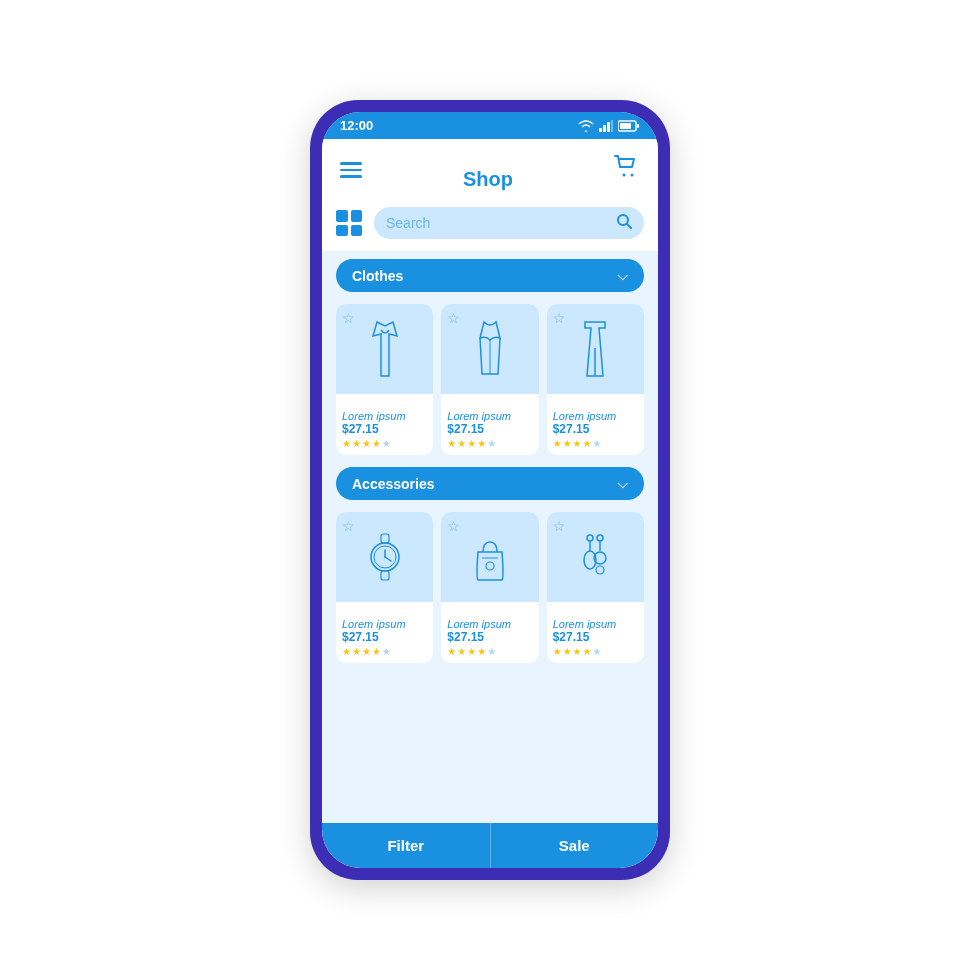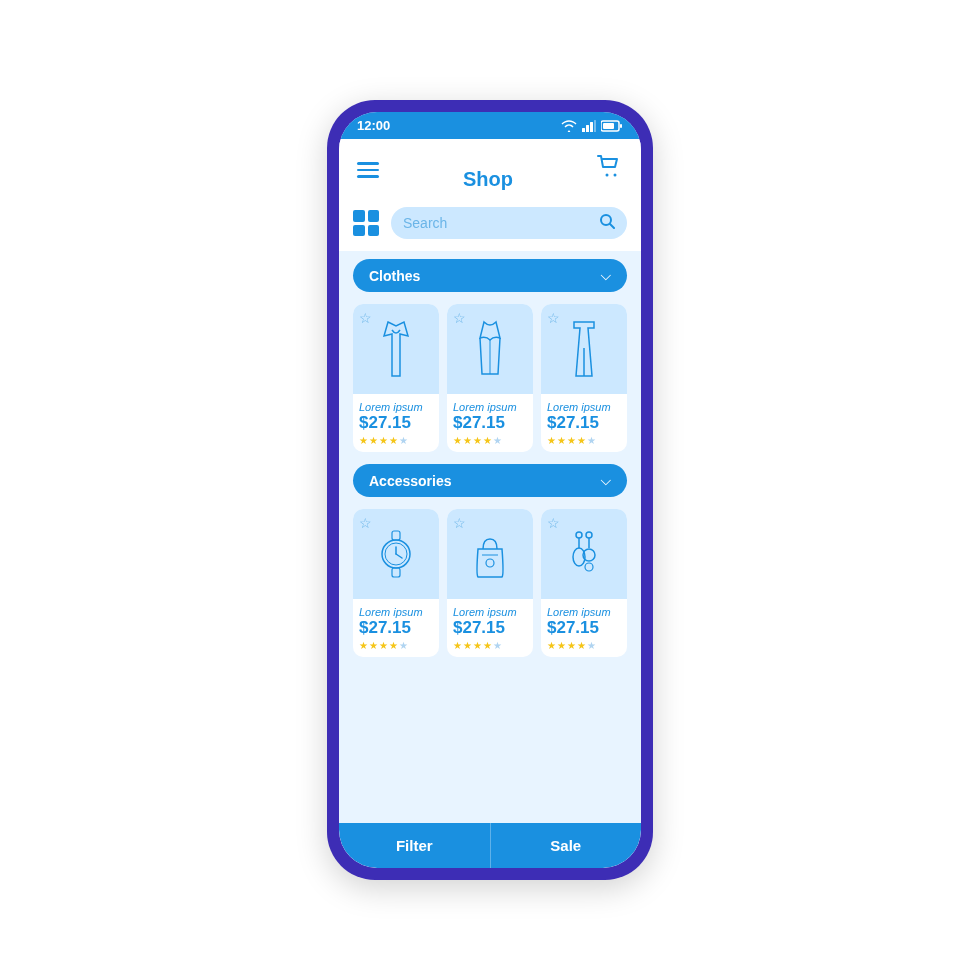--- a/index.html
+++ b/index.html
@@ -6,21 +6,21 @@
     body {
       background: #ffffff;
       display: flex;
       justify-content: center;
       align-items: center;
       min-height: 980px;
       font-family: Arial, sans-serif;
     }
 
     .phone-outer {
-      width: 326px;
+      width: 360px;
       height: 780px;
       background: #3d2db5;
       border-radius: 48px;
       padding: 12px;
       box-shadow: 0 8px 32px rgba(0,0,0,0.18);
       display: flex;
       flex-direction: column;
     }
 
     .phone-inner {
@@ -181,31 +181,31 @@
       justify-content: center;
     }
     .product-fav {
       position: absolute;
       top: 6px;
       left: 6px;
       color: #6bb5e8;
       font-size: 14px;
     }
     .product-info {
-      padding: 7px 6px 6px;
+      padding: 16px 6px 6px;
       border-radius: 12px;
     }
     .product-name {
       color: #1a90e0;
       font-size: 11px;
       font-style: italic;
     }
     .product-price {
       color: #1a90e0;
-      font-size: 17px;
+      font-size: 12px;
       font-weight: bold;
     }
     .product-stars {
       display: flex;
       gap: 1px;
       margin-top: 2px;
     }
     .star { color: #f5c518; font-size: 10px; }
     .star-empty { color: #b0d4f1; font-size: 10px; }
 

